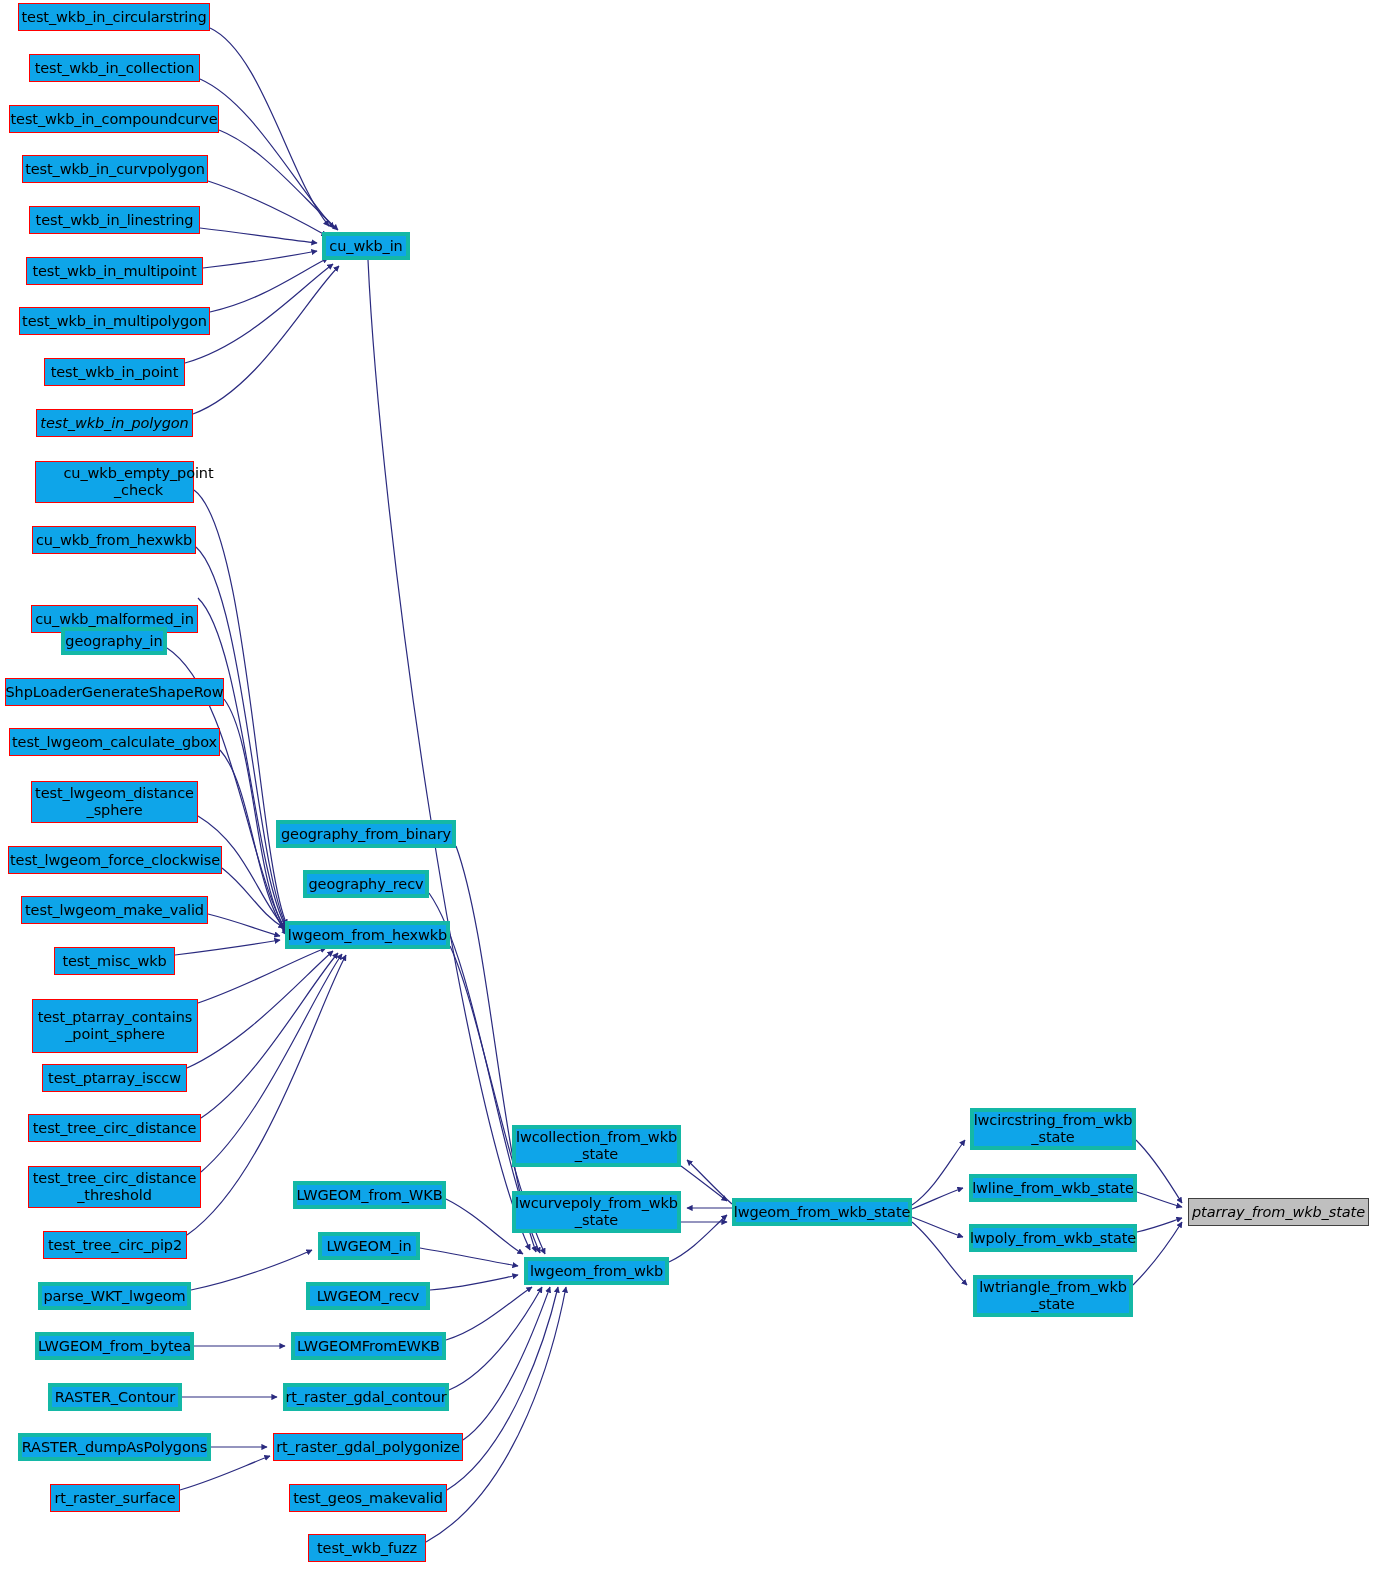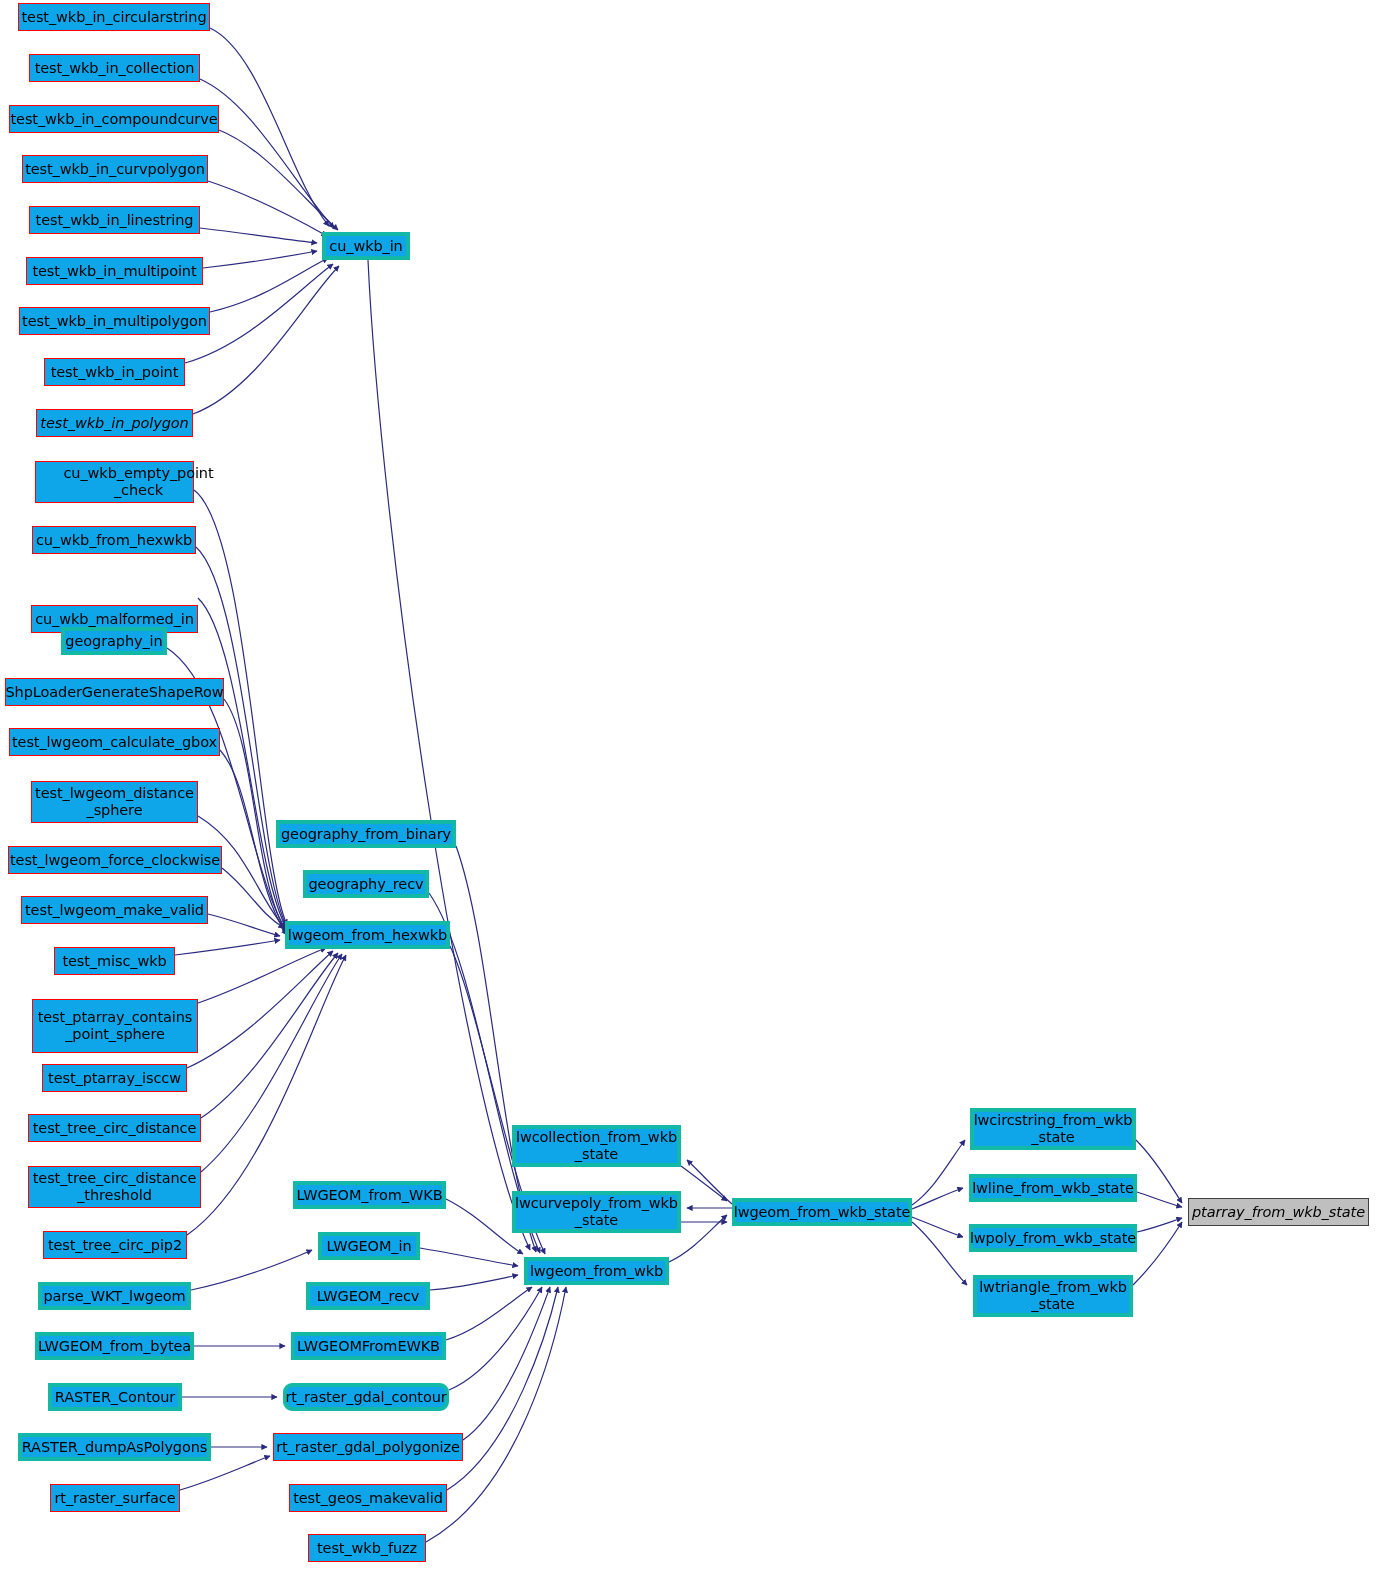--- a/index.html
+++ b/index.html
@@ -151,21 +151,21 @@
       <div class="node black" style="left: 48px; top: 1383px; width: 134px; height: 28px;">RASTER_Contour</div>
       <div class="node black" style="left: 18px; top: 1433px; width: 193px; height: 28px;">RASTER_dumpAsPolygons</div>
       <div class="node red" style="left: 50px; top: 1484px; width: 130px; height: 28px;">rt_raster_surface</div>
       <div class="node black" style="left: 276px; top: 820px; width: 180px; height: 28px;">geography_from_binary</div>
       <div class="node black" style="left: 303px; top: 870px; width: 126px; height: 28px;">geography_recv</div>
       <div class="node black" style="left: 285px; top: 921px; width: 165px; height: 28px;">lwgeom_from_hexwkb</div>
       <div class="node black" style="left: 293px; top: 1181px; width: 153px; height: 28px;">LWGEOM_from_WKB</div>
       <div class="node black" style="left: 318px; top: 1232px; width: 102px; height: 28px;">LWGEOM_in</div>
       <div class="node black" style="left: 306px; top: 1282px; width: 124px; height: 28px;">LWGEOM_recv</div>
       <div class="node black" style="left: 291px; top: 1332px; width: 155px; height: 28px;">LWGEOMFromEWKB</div>
-      <div class="node black" style="left: 283px; top: 1383px; width: 166px; height: 28px; border-radius: 9px;">rt_raster_gdal_contour</div>
+      <div class="node black" style="left: 283px; top: 1383px; width: 166px; height: 28px;">rt_raster_gdal_contour</div>
       <div class="node red" style="left: 273px; top: 1433px; width: 190px; height: 28px;">rt_raster_gdal_polygonize</div>
       <div class="node red" style="left: 289px; top: 1484px; width: 158px; height: 28px;">test_geos_makevalid</div>
       <div class="node red" style="left: 308px; top: 1534px; width: 118px; height: 28px;">test_wkb_fuzz</div>
       <div class="node black" style="left: 322px; top: 232px; width: 88px; height: 28px;">cu_wkb_in</div>
       <div class="node black" style="left: 512px; top: 1125px; width: 169px; height: 42px;">lwcollection_from_wkb
 _state</div>
       <div class="node black" style="left: 512px; top: 1191px; width: 169px; height: 42px;">lwcurvepoly_from_wkb
 _state</div>
       <div class="node black" style="left: 524px; top: 1257px; width: 145px; height: 28px;">lwgeom_from_wkb</div>
       <div class="node black" style="left: 732px; top: 1198px; width: 180px; height: 28px;">lwgeom_from_wkb_state</div>

